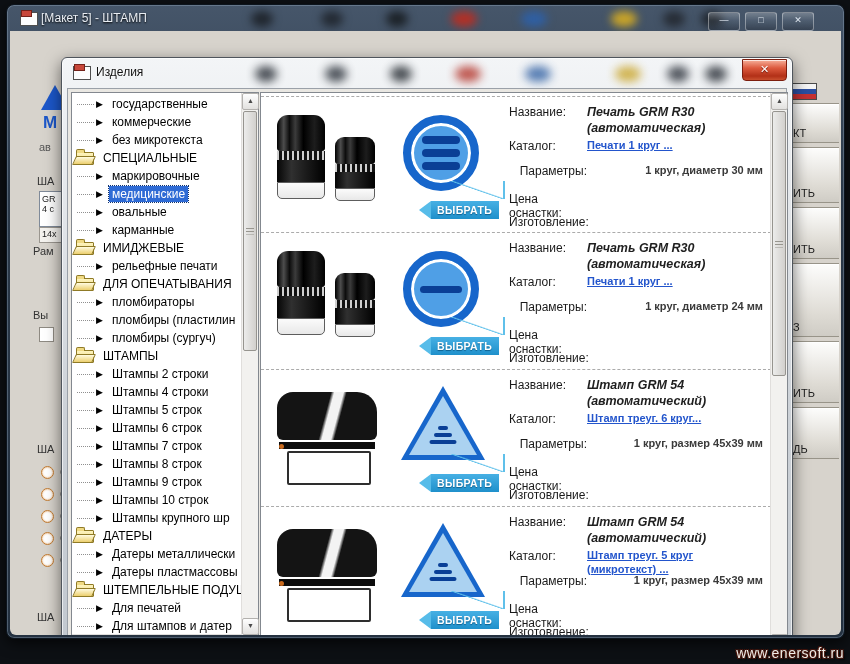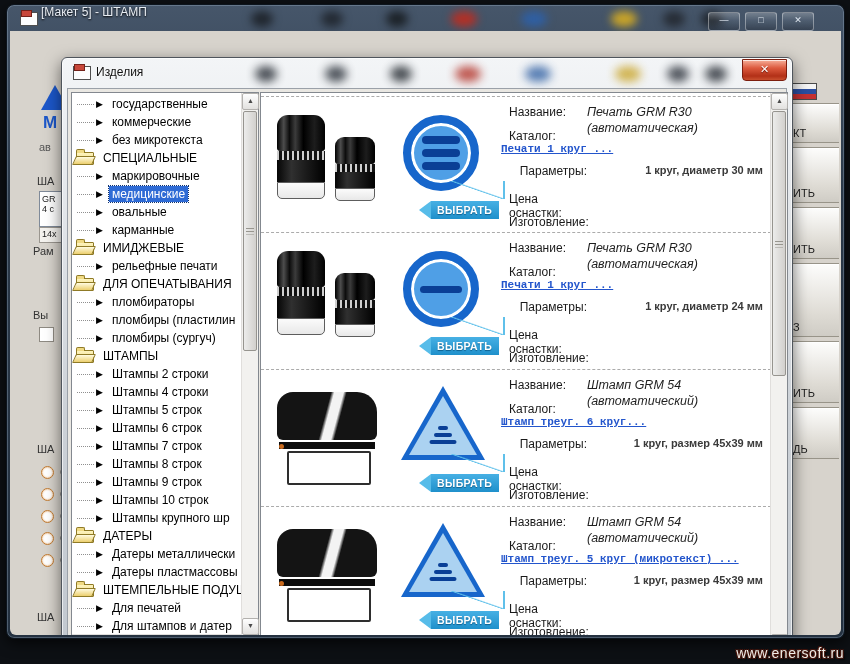--- a/index.html
+++ b/index.html
@@ -4,21 +4,21 @@
 <style>
   html,body{margin:0;padding:0;}
   body{width:850px;height:664px;background:#0d1014;position:relative;overflow:hidden;
        font-family:"Liberation Sans","DejaVu Sans",sans-serif;-webkit-font-smoothing:antialiased;}
 
   
   .main-window{position:absolute;left:6px;top:4px;width:837px;height:633px;border-radius:8px;
     background:linear-gradient(#46566a,#2b3949 30%,#243140);
     border:1px solid #0c141d;box-shadow:inset 0 0 0 1px rgba(160,180,200,.35),0 4px 14px rgba(0,0,0,.7);
     overflow:hidden;}
-  .mw-titlebar{position:absolute;left:0;top:0;right:0;height:26px;display:flex;}
+  .mw-titlebar{position:absolute;left:0;top:0;right:0;height:26px;display:flex;align-items:center;}
   .mw-title{color:#e9eef4;font-size:12px;margin-left:34px;text-shadow:0 1px 2px #000;}
   .app-icon{position:absolute;left:13px;top:7px;width:16px;height:12px;background:#fdfdfd;border:1px solid #4e4e4e;}
   .app-icon::before{content:'';position:absolute;left:0px;top:-3px;width:9px;height:5px;background:#c8473a;border:1px solid #74221a;}
   .caption-buttons{position:absolute;top:7px;right:30px;display:flex;gap:5px;}
   .cap-btn{width:30px;height:17px;border:1px solid rgba(255,255,255,.38);border-radius:3px;color:#dde5ee;
     font-size:9px;line-height:15px;text-align:center;
     background:linear-gradient(rgba(255,255,255,.25),rgba(255,255,255,.06) 45%,rgba(0,0,0,.18));}
   .mw-client{position:absolute;left:3px;right:3px;top:26px;bottom:3px;background:#d7d3cc;border-radius:0 0 6px 6px;overflow:hidden;}
 
   
@@ -162,23 +162,23 @@
   .select-btn::after{content:'';position:absolute;right:-6px;top:-20px;width:52px;height:18px;
     background:linear-gradient(to top right,transparent 48%,#5fc0ea 50%,transparent 54%);border-right:2px solid #5fc0ea;}
   .sel-arrow{width:0;height:0;border-top:9px solid transparent;border-bottom:9px solid transparent;border-right:12px solid #57bce9;}
   .sel-label{background:linear-gradient(#47b0e4,#1f90cb);color:#fff;font-weight:bold;font-size:10.5px;
     padding:3px 7px 3px 6px;letter-spacing:.4px;text-shadow:0 1px 1px #0e5f8d;}
 
   
   .field{position:absolute;left:240px;right:8px;display:flex;}
   .flabel{flex:none;width:78px;font-size:12px;color:#1a1a1a;margin-left:8px;}
   .fvalue{flex:1;line-height:1.25;}
-  .f-name{top:8px;}  .f-cat{top:32px;flex-direction:column;}  .f-par{top:67px;text-align:right;}  .f-price{top:95px;gap:36px;}  .f-prod{top:118px;}
-  .fvalue.name{font-weight:normal;font-style:italic;font-size:12.5px;color:#1f1f1f;}
-  .fvalue.cat{color:#2355cc;font-weight:bold;font-size:11px;text-decoration:underline;cursor:pointer;font-family:Liberation Mono, monospace;}
+  .f-name{top:8px;}  .f-cat{top:42px;}  .f-par{top:67px;text-align:right;}  .f-price{top:95px;gap:36px;}  .f-prod{top:118px;}
+  .fvalue.name{font-weight:bold;font-style:italic;font-size:12.5px;color:#1f1f1f;}
+  .fvalue.cat{color:#2355cc;font-weight:bold;font-size:11px;text-decoration:underline;cursor:pointer;}
   .fvalue.par{font-weight:bold;font-size:11px;color:#3a3a3a;}
 
   
   .watermark{position:absolute;right:6px;bottom:3px;font-weight:normal;font-size:14px;color:#efece6;letter-spacing:.5px;
     text-shadow:1px 1px 0 #46150c,-1px -1px 0 #46150c,1px -1px 0 #46150c,-1px 1px 0 #46150c,2px 2px 2px #000;}
 </style>
 </head>
 <body>
 
 <div class="main-window">

